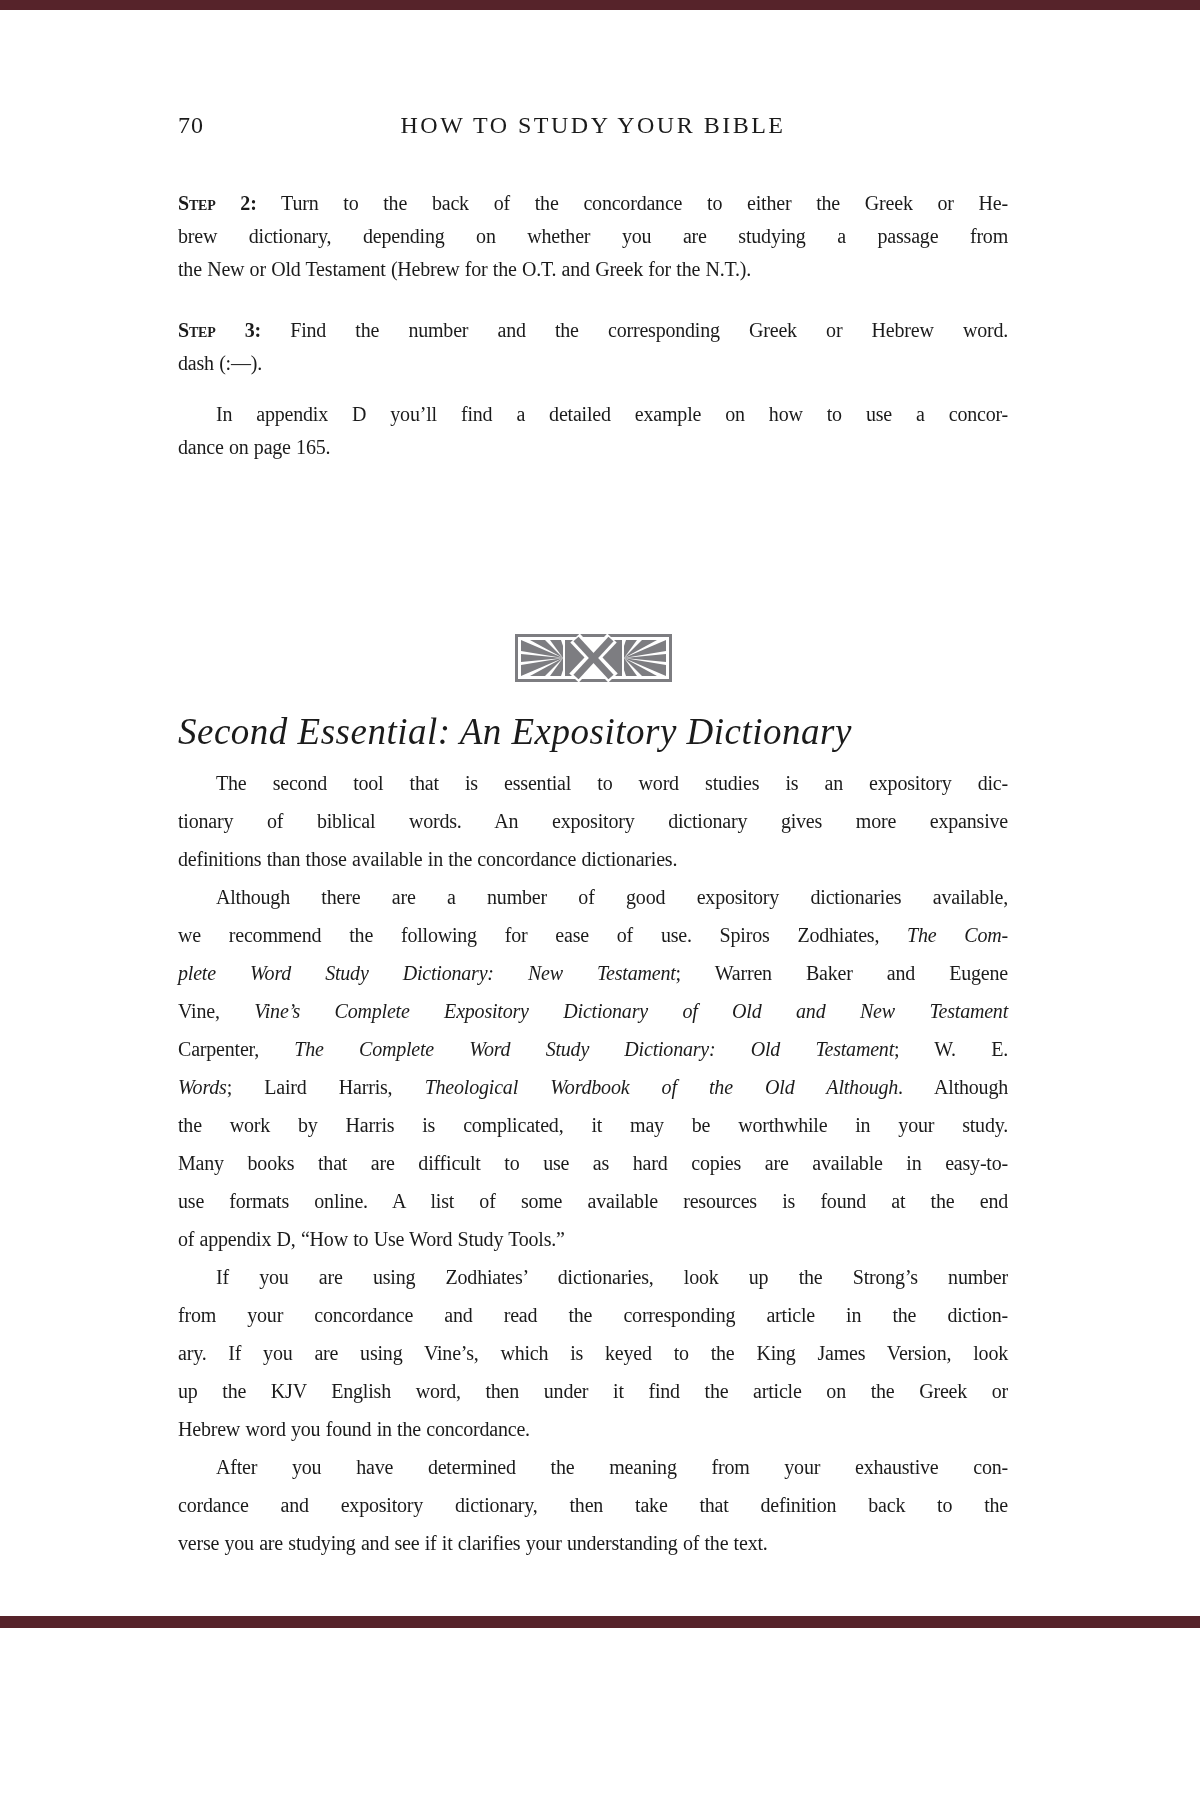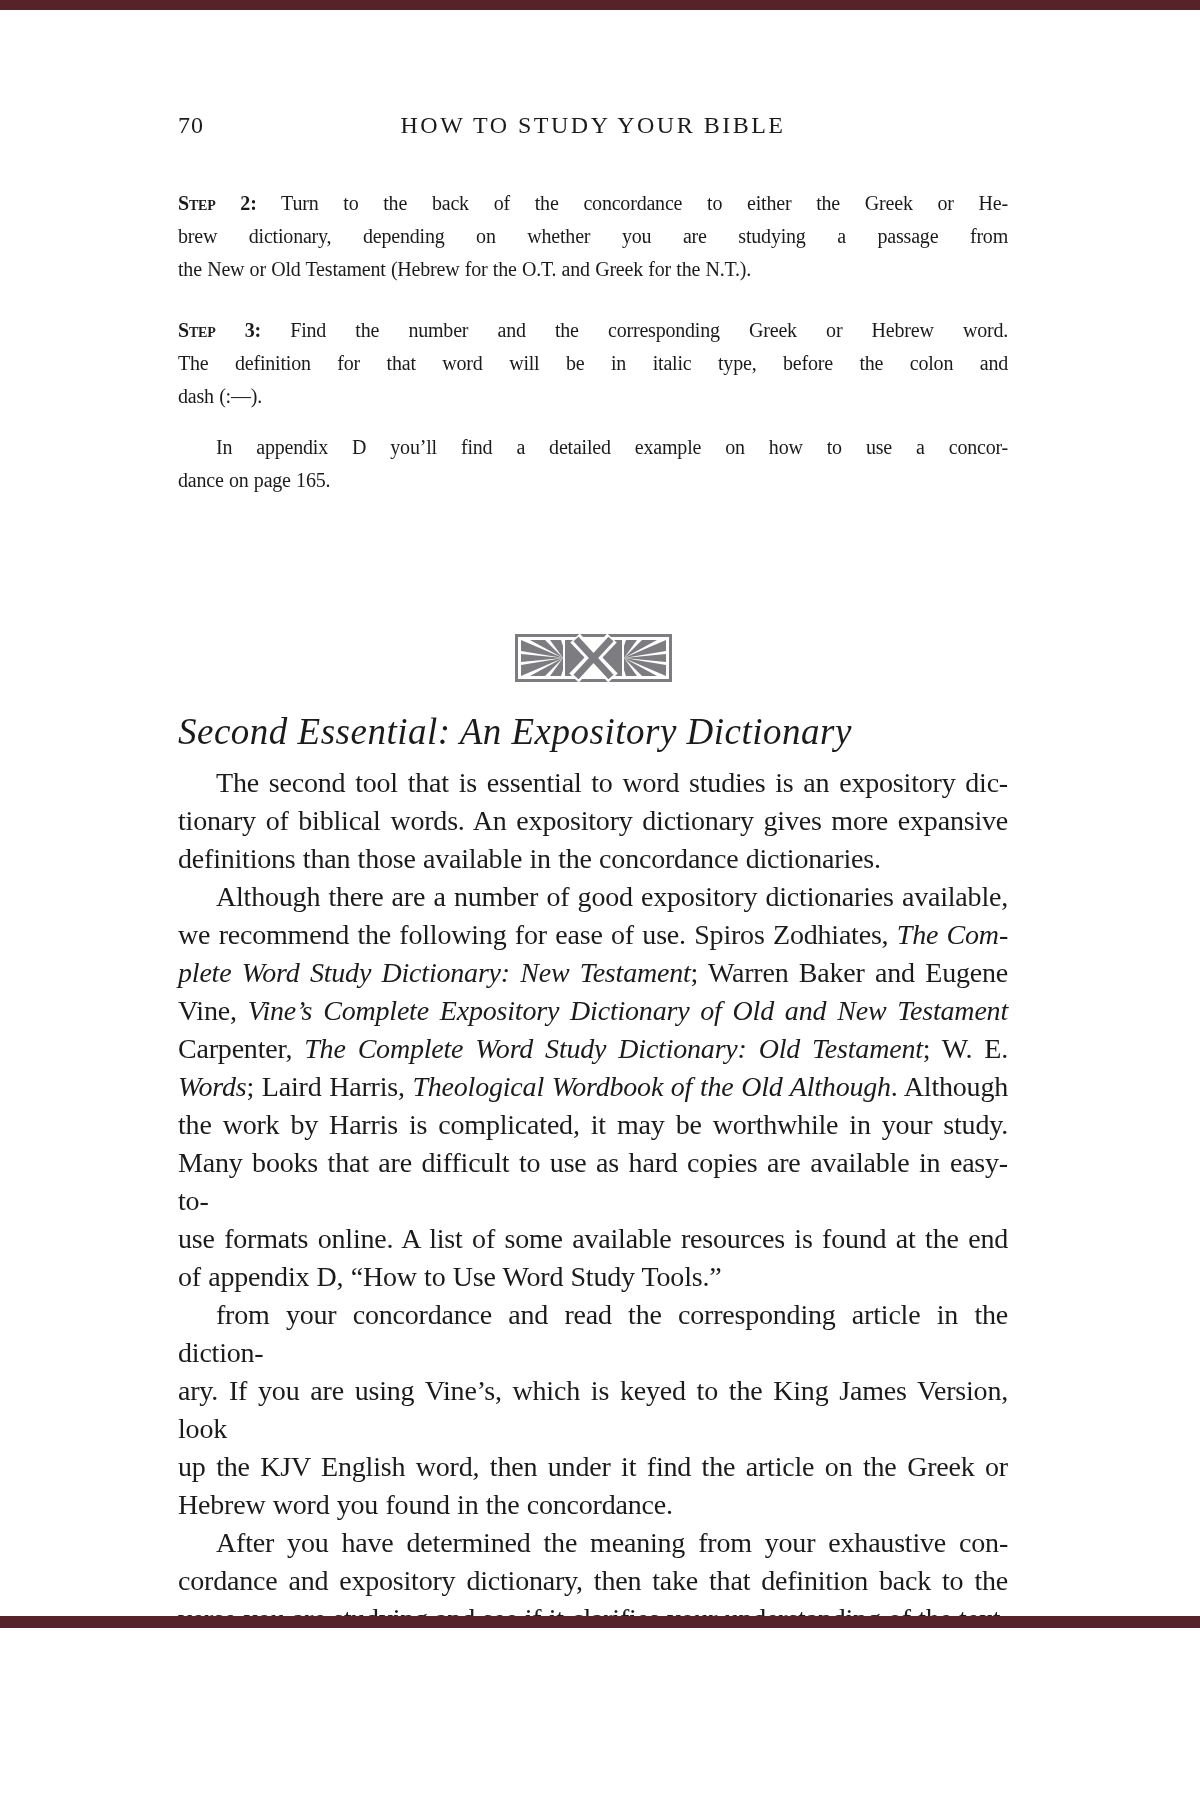--- a/index.html
+++ b/index.html
@@ -47,21 +47,21 @@
   .ornament-row svg{display:inline-block;vertical-align:top;}
 
   
   .heading{
     top:710px;margin:0;
     font-size:37px;font-weight:normal;font-style:italic;
     letter-spacing:0.5px;line-height:44px;
   }
 
   
-  .bodytext{top:764px;font-size:28px;line-height:38px;}
+  .bodytext{top:764px;font-size:20px;line-height:38px;}
 </style>
 </head>
 <body>
 
 <div class="page">
 
   <div class="edge top" style="background: rgb(86, 35, 42);"></div>
 
   <div class="col header">
     <span class="pagenum">70</span>
@@ -69,21 +69,20 @@
   </div>
 
   <div class="col steps">
       <div class="para">
         <div class="ln"><span class="bd sc">Step 2:</span><span> Turn to the back of the concordance to either the Greek or He-</span></div>
         <div class="ln"><span>brew dictionary, depending on whether you are studying a passage from</span></div>
         <div class="ln last"><span>the New or Old Testament (Hebrew for the O.T. and Greek for the N.T.).</span></div>
       </div>
       <div class="para">
         <div class="ln"><span class="bd sc">Step 3:</span><span> Find the number and the corresponding Greek or Hebrew word.</span></div>
-        <div class="ln"><span>The definition for that word will be in italic type, before the colon and</span></div>
         <div class="ln last"><span>dash (:—).</span></div>
       </div>
       <div class="para indent">
         <div class="ln"><span>In appendix D you’ll find a detailed example on how to use a concor-</span></div>
         <div class="ln last"><span>dance on page 165.</span></div>
       </div>
     </div>
 
   <div class="col ornament-row" style="color: rgb(125, 125, 129);">
     <svg width="157" height="48" viewBox="0 0 157 48" aria-hidden="true">
@@ -139,20 +138,21 @@
         <div class="ln"><span class="it">plete Word Study Dictionary: New Testament</span><span>; Warren Baker and Eugene</span></div>
         <div class="ln"><span>Vine, </span><span class="it">Vine’s Complete Expository Dictionary of Old and New Testament</span></div>
         <div class="ln"><span>Carpenter, </span><span class="it">The Complete Word Study Dictionary: Old Testament</span><span>; W. E.</span></div>
         <div class="ln"><span class="it">Words</span><span>; Laird Harris, </span><span class="it">Theological Wordbook of the Old Although</span><span>. Although</span></div>
         <div class="ln"><span>the work by Harris is complicated, it may be worthwhile in your study.</span></div>
         <div class="ln"><span>Many books that are difficult to use as hard copies are available in easy-to-</span></div>
         <div class="ln"><span>use formats online. A list of some available resources is found at the end</span></div>
         <div class="ln last"><span>of appendix D, “How to Use Word Study Tools.”</span></div>
       </div>
       <div class="para indent">
+        <div class="ln"><span>If you are using Zodhiates’ dictionaries, look up the Strong’s number</span></div>
         <div class="ln"><span>from your concordance and read the corresponding article in the diction-</span></div>
         <div class="ln"><span>ary. If you are using Vine’s, which is keyed to the King James Version, look</span></div>
         <div class="ln"><span>up the KJV English word, then under it find the article on the Greek or</span></div>
         <div class="ln last"><span>Hebrew word you found in the concordance.</span></div>
       </div>
       <div class="para indent">
         <div class="ln"><span>After you have determined the meaning from your exhaustive con-</span></div>
         <div class="ln"><span>cordance and expository dictionary, then take that definition back to the</span></div>
         <div class="ln last"><span>verse you are studying and see if it clarifies your understanding of the text.</span></div>
       </div>

